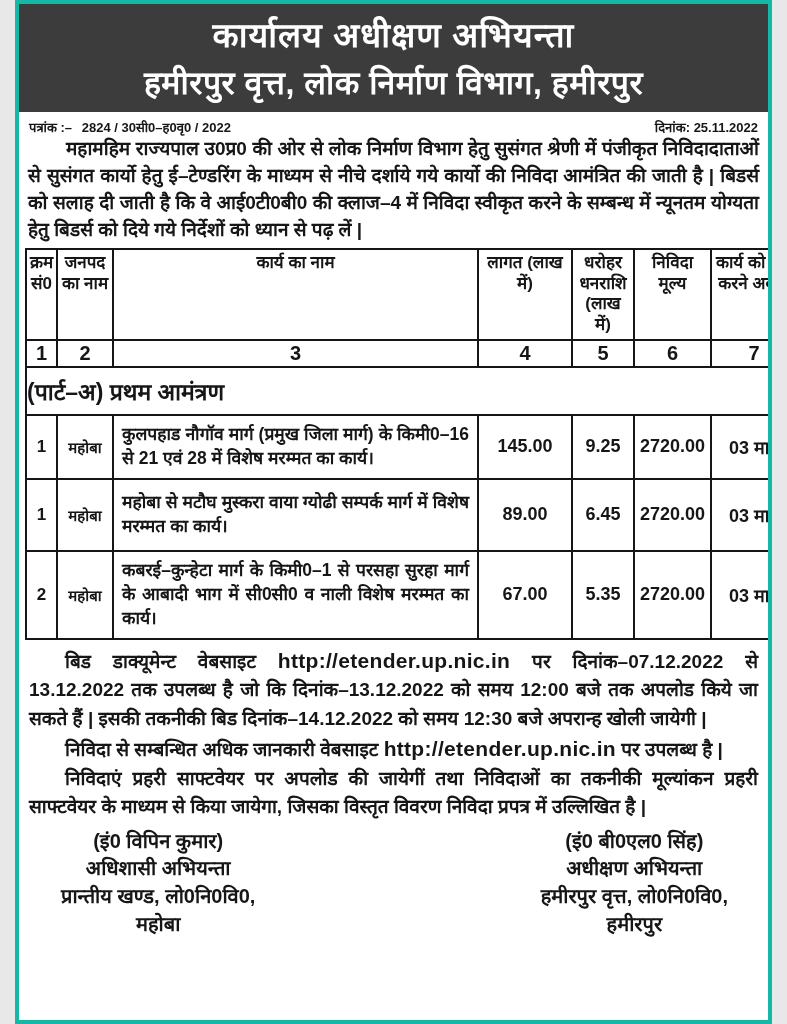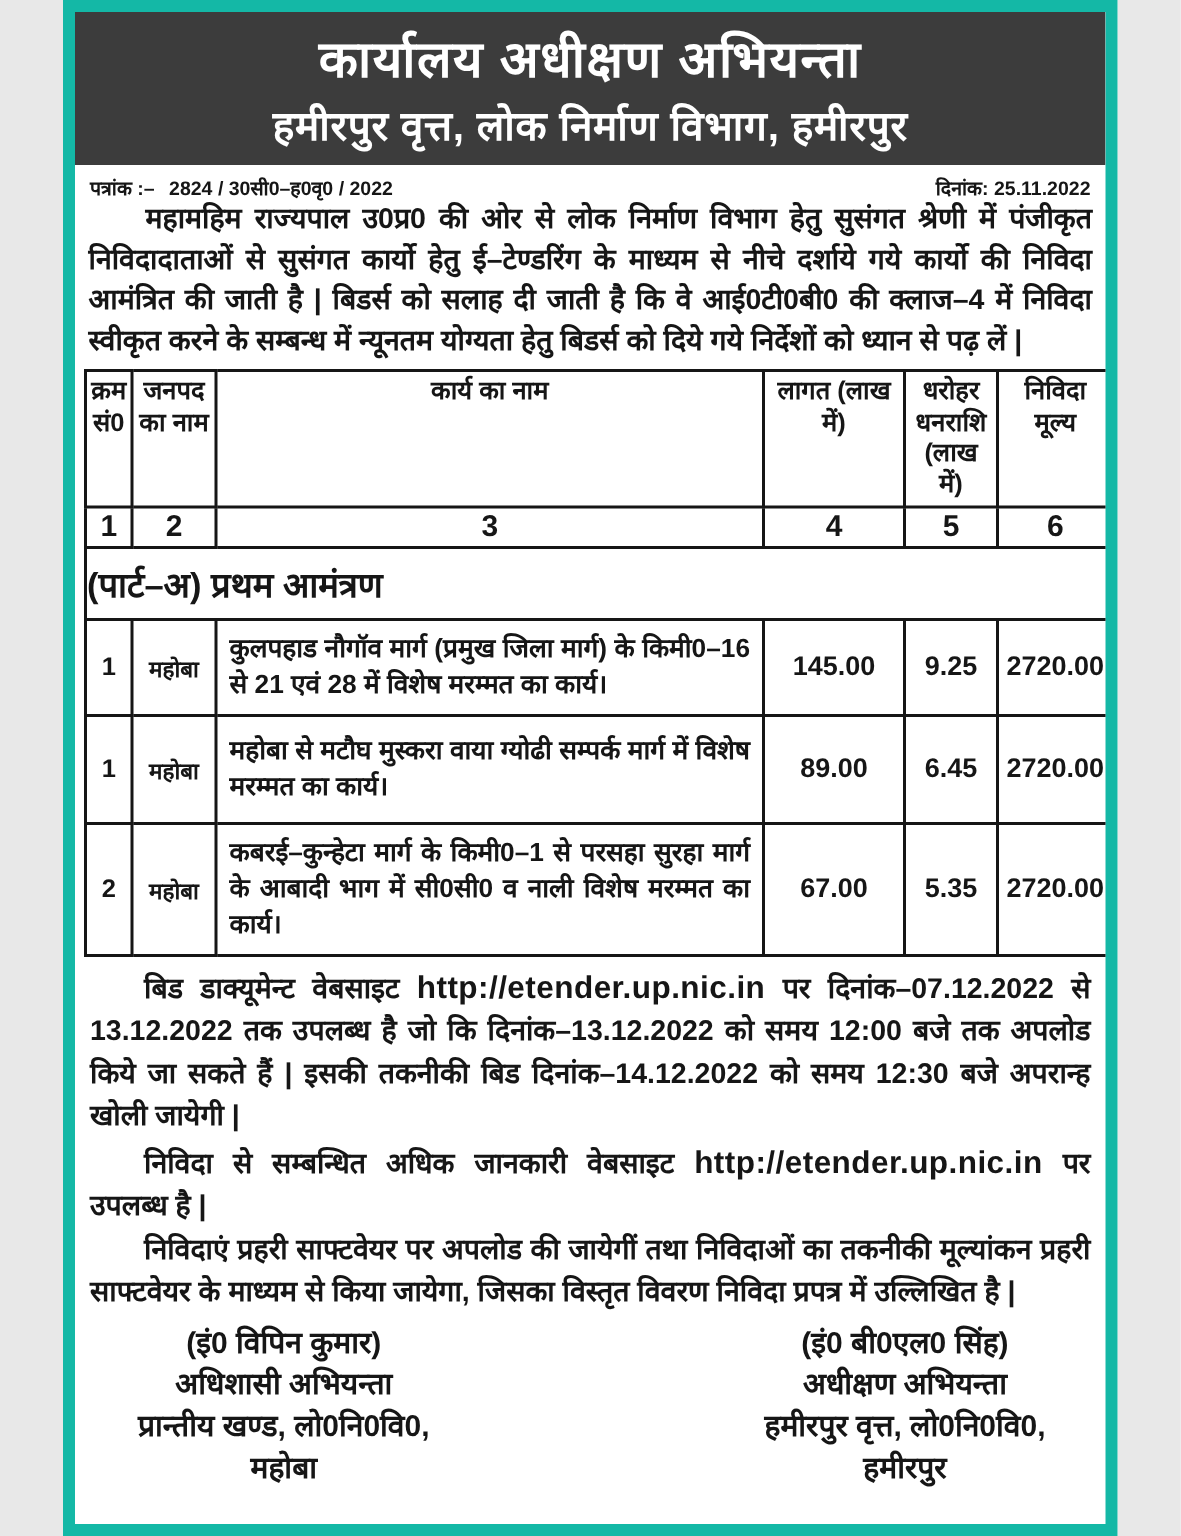--- a/index.html
+++ b/index.html
@@ -1,27 +1,27 @@
 <!DOCTYPE html>
 <html><head>
 <meta charset="utf-8">
 <style>
   html,body { margin:0; padding:0; background:#e8e8e8; }
   .page {
-    width:703px; height:1024px; box-sizing:border-box;
+    width:757px; height:1024px; box-sizing:border-box;
     margin:0 auto; background:#ffffff; color:#161616;
-    border:8px solid #14b8a6;
+    border:4px solid #14b8a6;
     display:flex; flex-direction:column;
     font-family:"Liberation Sans","DejaVu Sans",sans-serif;
     overflow:hidden;
   }
   
   .masthead { background:#3c3c3c; color:#ffffff; text-align:center; padding:7px 0 9px; }
   .masthead .line1 { font-size:34px; font-weight:bold; letter-spacing:1px; }
-  .masthead .line2 { font-size:27px; font-weight:bold; margin-top:3px; letter-spacing:0.5px; }
+  .masthead .line2 { font-size:32px; font-weight:bold; margin-top:3px; letter-spacing:0.5px; }
   
   .ref-row { display:flex; justify-content:space-between; align-items:baseline;
              font-weight:bold; font-size:13px; padding:6px 10px 0 10px; }
   .ref-left .val { margin-left:6px; }
   
   .notice-title { text-align:center; font-size:25px; font-weight:bold;
                   text-decoration:underline; text-underline-offset:4px; margin:3px 0 4px; }
   
   .intro { font-size:19px; font-weight:bold; text-align:justify; line-height:1.42;
            padding:0 9px 2px 9px; text-indent:38px; }

